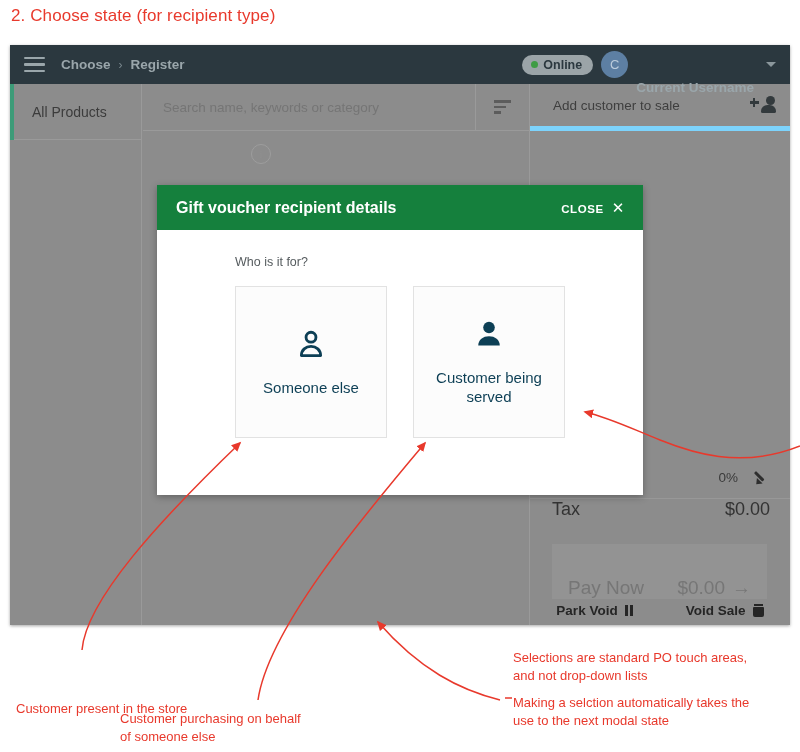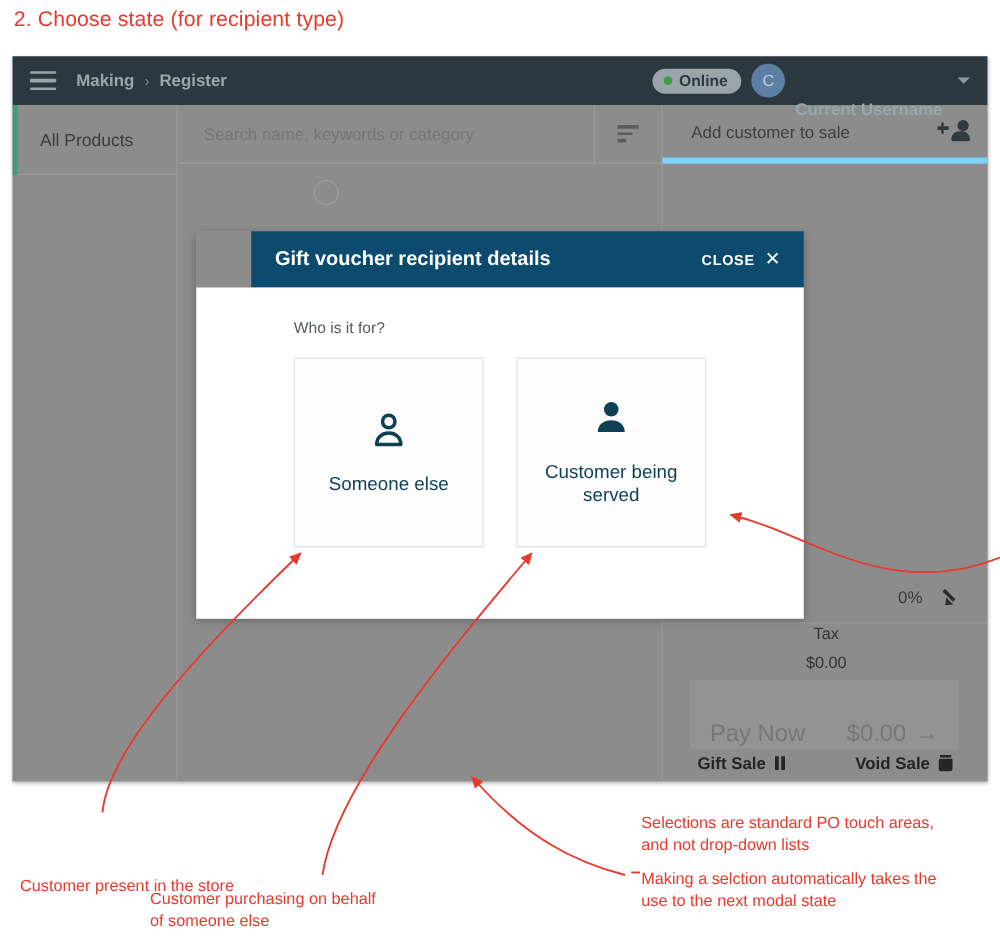--- a/index.html
+++ b/index.html
@@ -296,27 +296,25 @@
     border-right: 4px solid transparent;
     border-bottom: 5px solid #2e2e2e;
     transform: rotate(-135deg);
   }
   .tax-row {
     position: absolute;
     left: 0; top: 415px;
     width: 260px;
     height: 38px;
     display: flex;
-    align-items: center;
     justify-content: space-between;
     padding: 0 20px 0 22px;
     box-sizing: border-box;
-    font-size: 13px;
+    font-size: 18px;
     color: #333;
-    flex-direction: column;
   }
   .pay-now {
     position: absolute;
     left: 22px; top: 460px;
     width: 215px;
     height: 55px;
     background: #939393;
     display: flex;
     align-items: flex-end;
     justify-content: space-between;
@@ -357,27 +355,26 @@
   .modal {
     position: absolute;
     left: 147px;
     top: 140px;
     width: 486px;
     height: 310px;
     box-shadow: 0 2px 7px rgba(0,0,0,0.3);
   }
   .modal-header {
     height: 45px;
-    background: #0c4a6e;
+    background: #15803d;
     display: flex;
     align-items: center;
     justify-content: space-between;
     padding: 0 18px 0 19px;
     box-sizing: border-box;
-    margin-left: 44px;
   }
   .modal-title {
     color: #ffffff;
     font-size: 16px;
     font-weight: bold;
   }
   .modal-close {
     display: flex;
     align-items: flex-end;
     gap: 8px;
@@ -446,21 +443,21 @@
 
 <div class="app-frame">
 
   <div class="topbar">
     <div class="hamburger">
       <span></span>
         <span></span>
         <span></span>
     </div>
     <div class="breadcrumb">
-      <span>Making</span>
+      <span>Choose</span>
       <span class="sep">›</span>
       <span>Register</span>
     </div>
 
     <div class="topbar-right">
       <div class="online-pill">
         <span class="online-dot"></span>
         <span>Online</span>
       </div>
       <div class="avatar">C</div>
@@ -517,21 +514,21 @@
       <div class="pay-now">
         <span>Pay Now</span>
         <span class="pay-amt">
           <span>$0.00</span>
           <span>→</span>
         </span>
       </div>
 
       <div class="bottom-actions">
         <div>
-          <span>Gift Sale</span>
+          <span>Park Void</span>
           <span class="pause-glyph">
               <i></i>
               <i></i>
             </span>
         </div>
         <div>
           <span>Void Sale</span>
           <span class="trash-glyph"></span>
         </div>
       </div>

